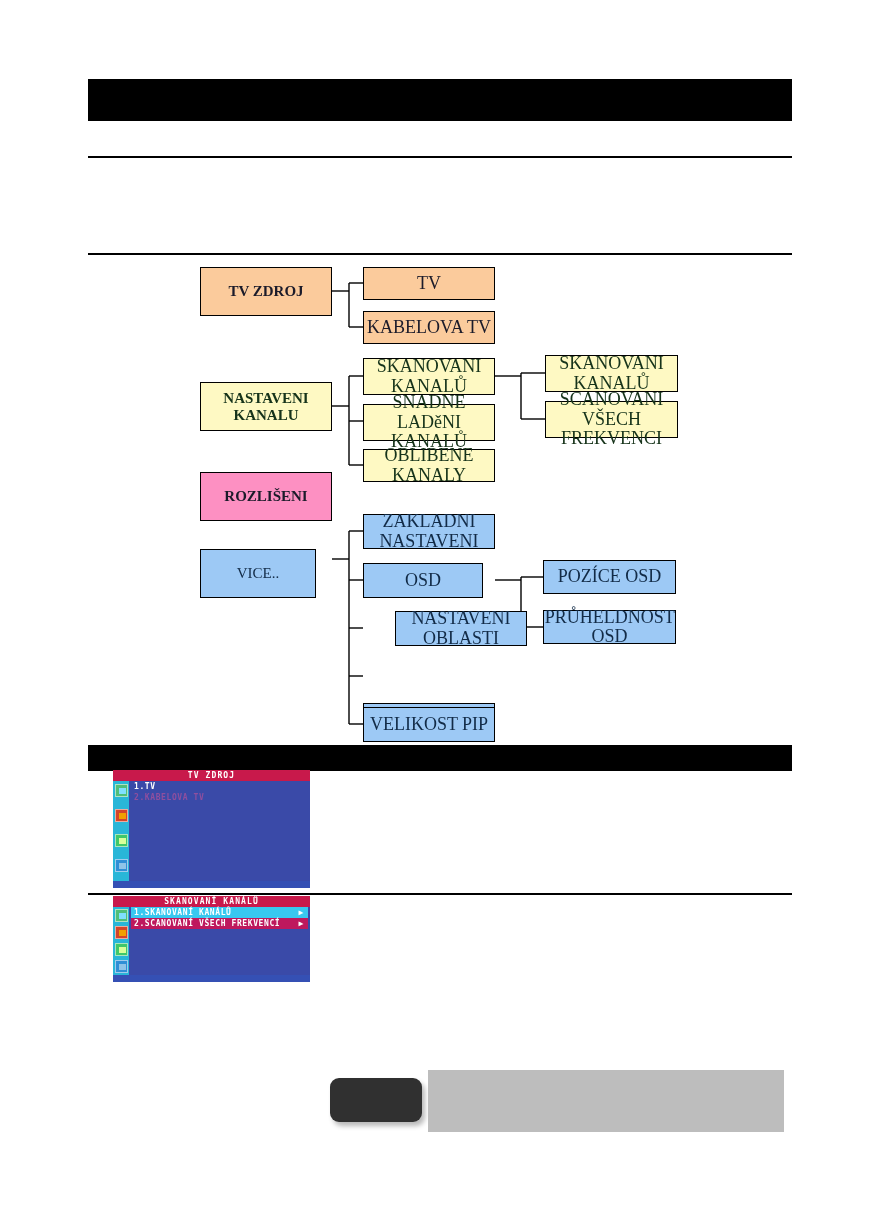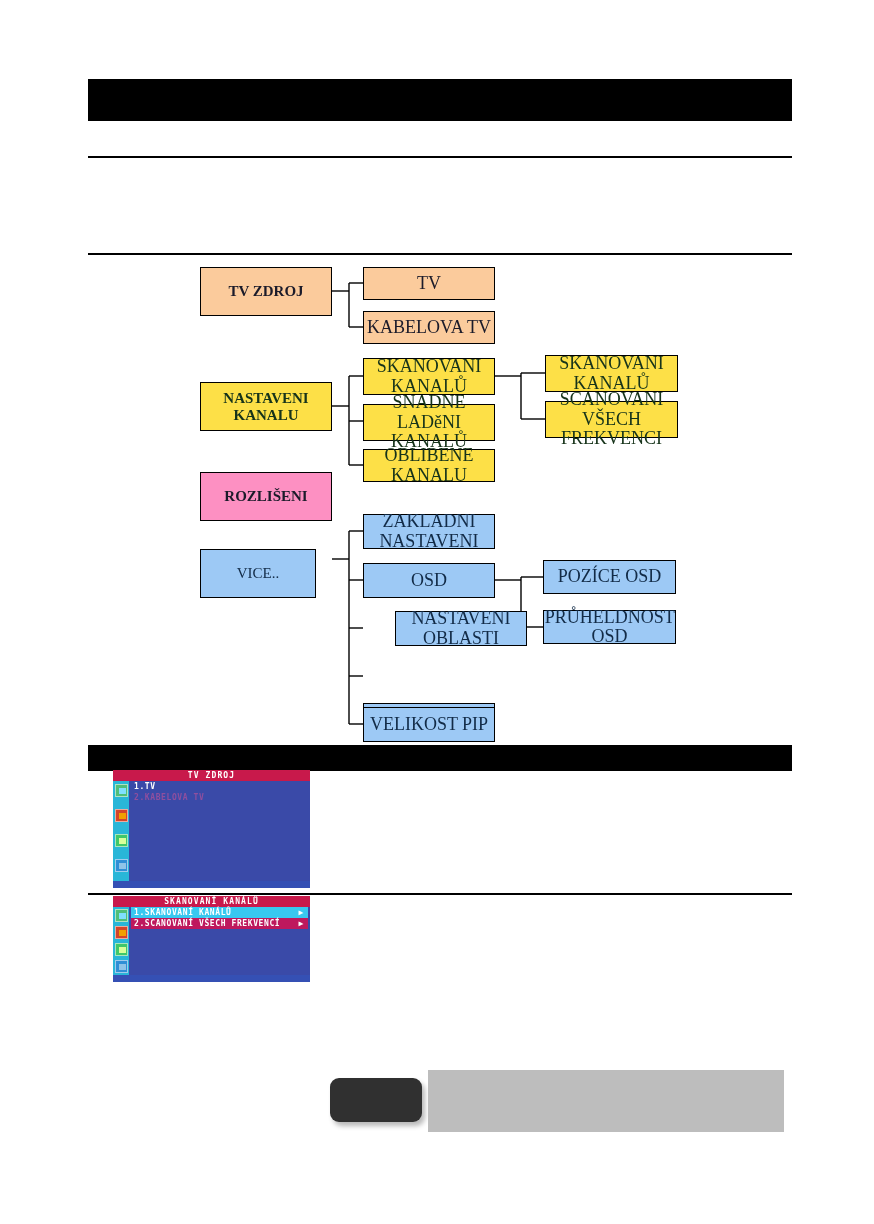--- a/index.html
+++ b/index.html
@@ -55,21 +55,21 @@
     display: flex;
     align-items: center;
     justify-content: center;
     text-align: center;
     line-height: 1.08;
     color: #1b1b2a;
     font-family: "Liberation Serif", serif;
     padding: 0 3px;
   }
   .node.orange { background: #FBCB9C; }
-  .node.green  { background: #fde047; color:#16331a; }
+  .node.green  { background: #fef9c3; color:#16331a; }
   .node.pink   { background: #FD90C2; color:#1b1b2a; }
   .node.blue   { background: #9DC9F5; color:#122b47; }
 
   .node.lvl1 {
     font-size: 15px;
     font-weight: bold;
   }
   .node.lvl1.thin { font-weight: normal; }
   .node.lvl2, .node.lvl3 {
     font-size: 18px;
@@ -238,27 +238,27 @@
 
     <div class="node lvl1 pink" style="left:200px;top:472px;width:132px;height:49px;">ROZLIŠENI</div>
 
     <div class="node lvl1 thin blue" style="left:200px;top:529px;width:116px;height:49px;margin-top:20px;">VICE..</div>
 
     <div class="node lvl2 orange" style="left:363px;top:267px;width:132px;height:33px;">TV</div>
     <div class="node lvl2 orange" style="left:363px;top:311px;width:132px;height:33px;">KABELOVA TV</div>
 
     <div class="node lvl2 green" style="left:363px;top:358px;width:132px;height:37px;">SKANOVANI KANALŮ</div>
     <div class="node lvl2 green" style="left:363px;top:404px;width:132px;height:37px;">SNADNE LADěNI KANALŮ</div>
-    <div class="node lvl2 green" style="left:363px;top:449px;width:132px;height:33px;">OBLIBENE KANALU</div>
+    <div class="node lvl2 green" style="left:363px;top:449px;width:132px;height:33px;">OBLIBENE KANALY</div>
 
     <div class="node lvl3 green" style="left:545px;top:355px;width:133px;height:37px;">SKANOVANI KANALŮ</div>
     <div class="node lvl3 green" style="left:545px;top:401px;width:133px;height:37px;">SCANOVANI VŠECH FREKVENCI</div>
 
     <div class="node lvl2 blue" style="left:363px;top:514px;width:132px;height:35px;">ZAKLADNI NASTAVENI</div>
-    <div class="node lvl2 blue" style="left:363px;top:563px;width:132px;height:35px;">OSD</div>
+    <div class="node lvl2 blue" style="left:363px;top:563px;width:120px;height:35px;">OSD</div>
     <div class="node lvl2 blue" style="left:363px;top:611px;width:132px;height:35px;margin-left:32px;">NASTAVENI OBLASTI</div>
     <div class="node lvl2 blue" style="left:363px;top:659px;width:132px;height:35px;margin-top:44px;">JAZYK</div>
     <div class="node lvl2 blue" style="left:363px;top:707px;width:132px;height:35px;">VELIKOST PIP</div>
 
     <div class="node lvl3 blue" style="left:543px;top:560px;width:133px;height:34px;">POZÍCE OSD</div>
     <div class="node lvl3 blue" style="left:543px;top:610px;width:133px;height:34px;">PRŮHELDNOST OSD</div>
   </div>
 
   <div class="banner" id="banner-mid"></div>
 

